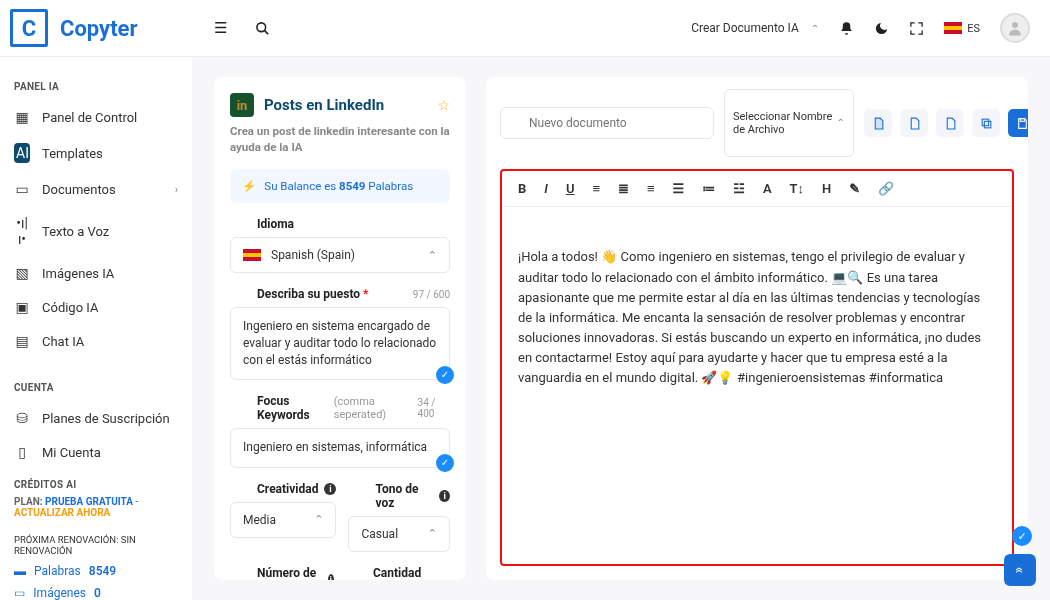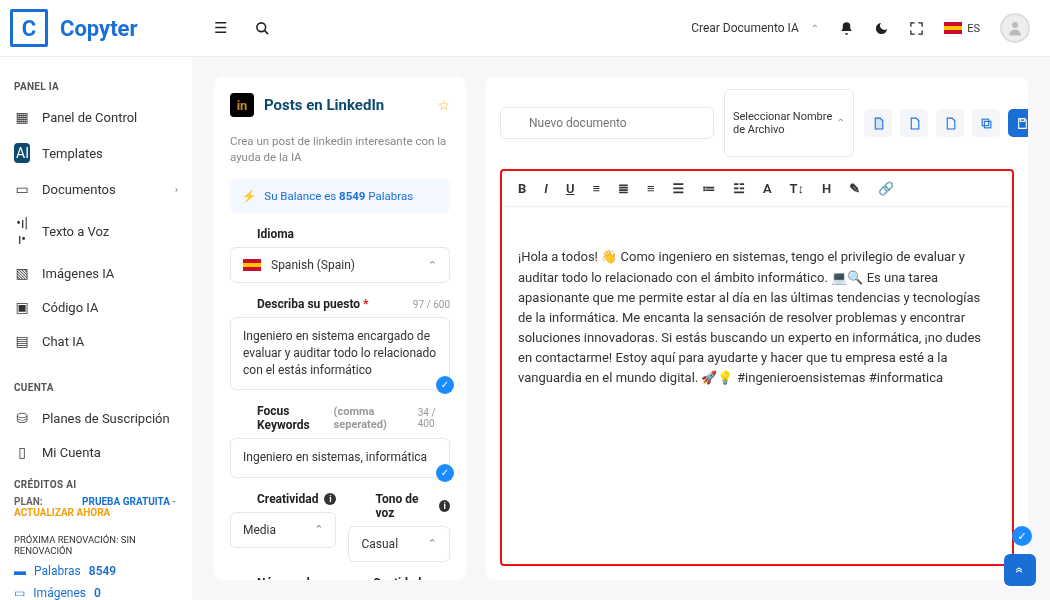--- a/index.html
+++ b/index.html
@@ -17,37 +17,37 @@
 .avatar { width: 30px; height: 30px; border-radius: 50%; background: #eee; border: 2px solid #ddd; display: flex; align-items: center; justify-content: center; color: #bbb; }
 .layout { display: flex; height: calc(600px - 57px); }
 .sidebar { width: 192px; background: #fff; padding: 14px 0; font-size: 13px; overflow-y: auto; }
 .sb-head { font-size: 10px; font-weight: 700; color: #555; padding: 10px 14px 8px; letter-spacing: .3px; }
 .sb-item { display: flex; align-items: center; gap: 12px; padding: 9px 14px; color: #333; cursor: pointer; }
 .sb-ic { width: 16px; text-align: center; font-size: 14px; color: #333; }
 .sb-chev { margin-left: auto; color: #888; font-size: 11px; }
 .credits { padding: 10px 14px; font-size: 10px; color: #666; }
 .credits b { font-weight: 700; }
 .plan-line { margin-top: 6px; }
-.plan-line .blue { color: #1a6fd6; font-weight: 700; margin-left: 37px; }
+.plan-line .blue { color: #1a6fd6; font-weight: 700; }
 .plan-line .orange { color: #f59e0b; font-weight: 700; }
 .renov { margin-top: 16px; font-weight: 400; font-size: 9.5px; color: #333; }
 .stat { display: flex; align-items: center; gap: 8px; margin-top: 8px; color: #1a6fd6; font-size: 12px; }
 .stat .num { font-weight: 600; }
 .main { flex: 1; display: flex; gap: 20px; padding: 20px 22px; overflow: hidden; }
 .col-left { width: 252px; background: #fff; border-radius: 8px; padding: 16px 16px; display: flex; flex-direction: column; overflow-y: auto; }
 .col-left::-webkit-scrollbar { width: 0; }
 .tpl-head { display: flex; align-items: center; gap: 10px; }
-.in-badge { width: 24px; height: 24px; background: #000000; color: #c48a2e; border-radius: 4px; display: flex; align-items: center; justify-content: center; font-weight: 700; font-size: 13px; }
+.in-badge { width: 24px; height: 24px; background: #14532d; color: #c48a2e; border-radius: 4px; display: flex; align-items: center; justify-content: center; font-weight: 700; font-size: 13px; }
 .tpl-title { font-weight: 700; font-size: 15px; color: #0c4a6e; }
 .star { margin-left: auto; color: #f5b301; font-size: 14px; }
-.tpl-desc { font-size: 11.5px; color: #888; margin-top: 16px; line-height: 1.4; }
+.tpl-desc { font-size: 11.5px; color: #888; margin-top: 6px; line-height: 1.4; font-weight: bold; }
 .balance { margin-top: 14px; background: #f3f7ff; border-radius: 6px; padding: 10px 12px; font-size: 11.5px; color: #1a6fd6; display: flex; align-items: center; gap: 8px; }
 .balance b { color: #1a6fd6; }
 .field-lbl { font-size: 12px; font-weight: 700; color: #222; margin-top: 14px; margin-bottom: 6px; display: flex; align-items: center; padding-left: 27px; }
-.field-lbl .hint { font-weight: 700; color: #999; font-size: 11px; }
+.field-lbl .hint { font-weight: 400; color: #999; font-size: 11px; }
 .field-lbl .info { margin-left: 6px; width: 12px; height: 12px; border-radius: 50%; background: #333; color: #fff; font-size: 9px; display: inline-flex; align-items: center; justify-content: center; }
 .req { color: #e11; margin-left: 3px; }
 .counter { margin-left: auto; font-size: 10px; color: #999; font-weight: 400; }
 .sel, .txt, .inp { width: 100%; border: 1px solid #e6e6ec; border-radius: 6px; padding: 10px 12px; font-size: 12px; color: #333; background: #fff; position: relative; }
 .sel { display: flex; align-items: center; gap: 10px; cursor: pointer; }
 .sel .chv { margin-left: auto; color: #888; font-size: 11px; }
 .txt { min-height: 68px; line-height: 1.4; position: relative; resize: none; font-family: inherit; }
 .check-badge { position: absolute; right: -4px; bottom: -4px; width: 18px; height: 18px; border-radius: 50%; background: #1a8cff; color: #fff; font-size: 10px; display: flex; align-items: center; justify-content: center; }
 .txt-wrap { position: relative; }
 .row2 { display: flex; gap: 12px; }

